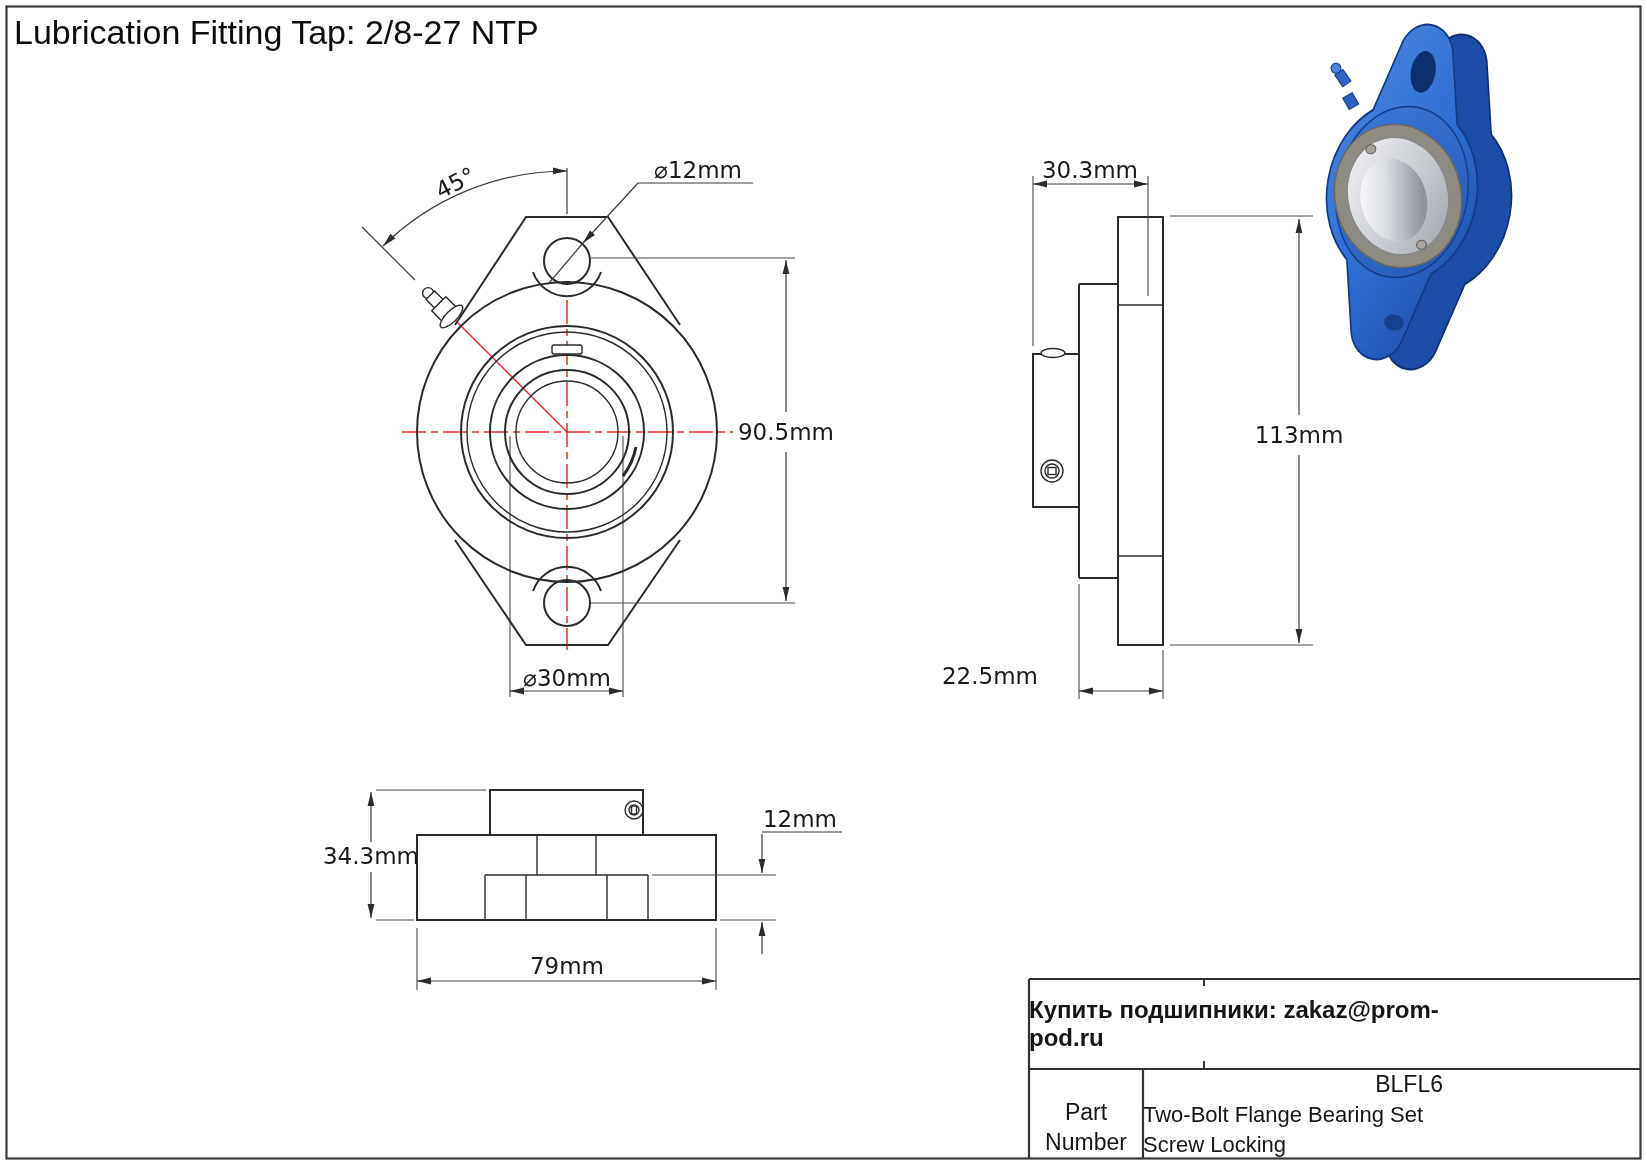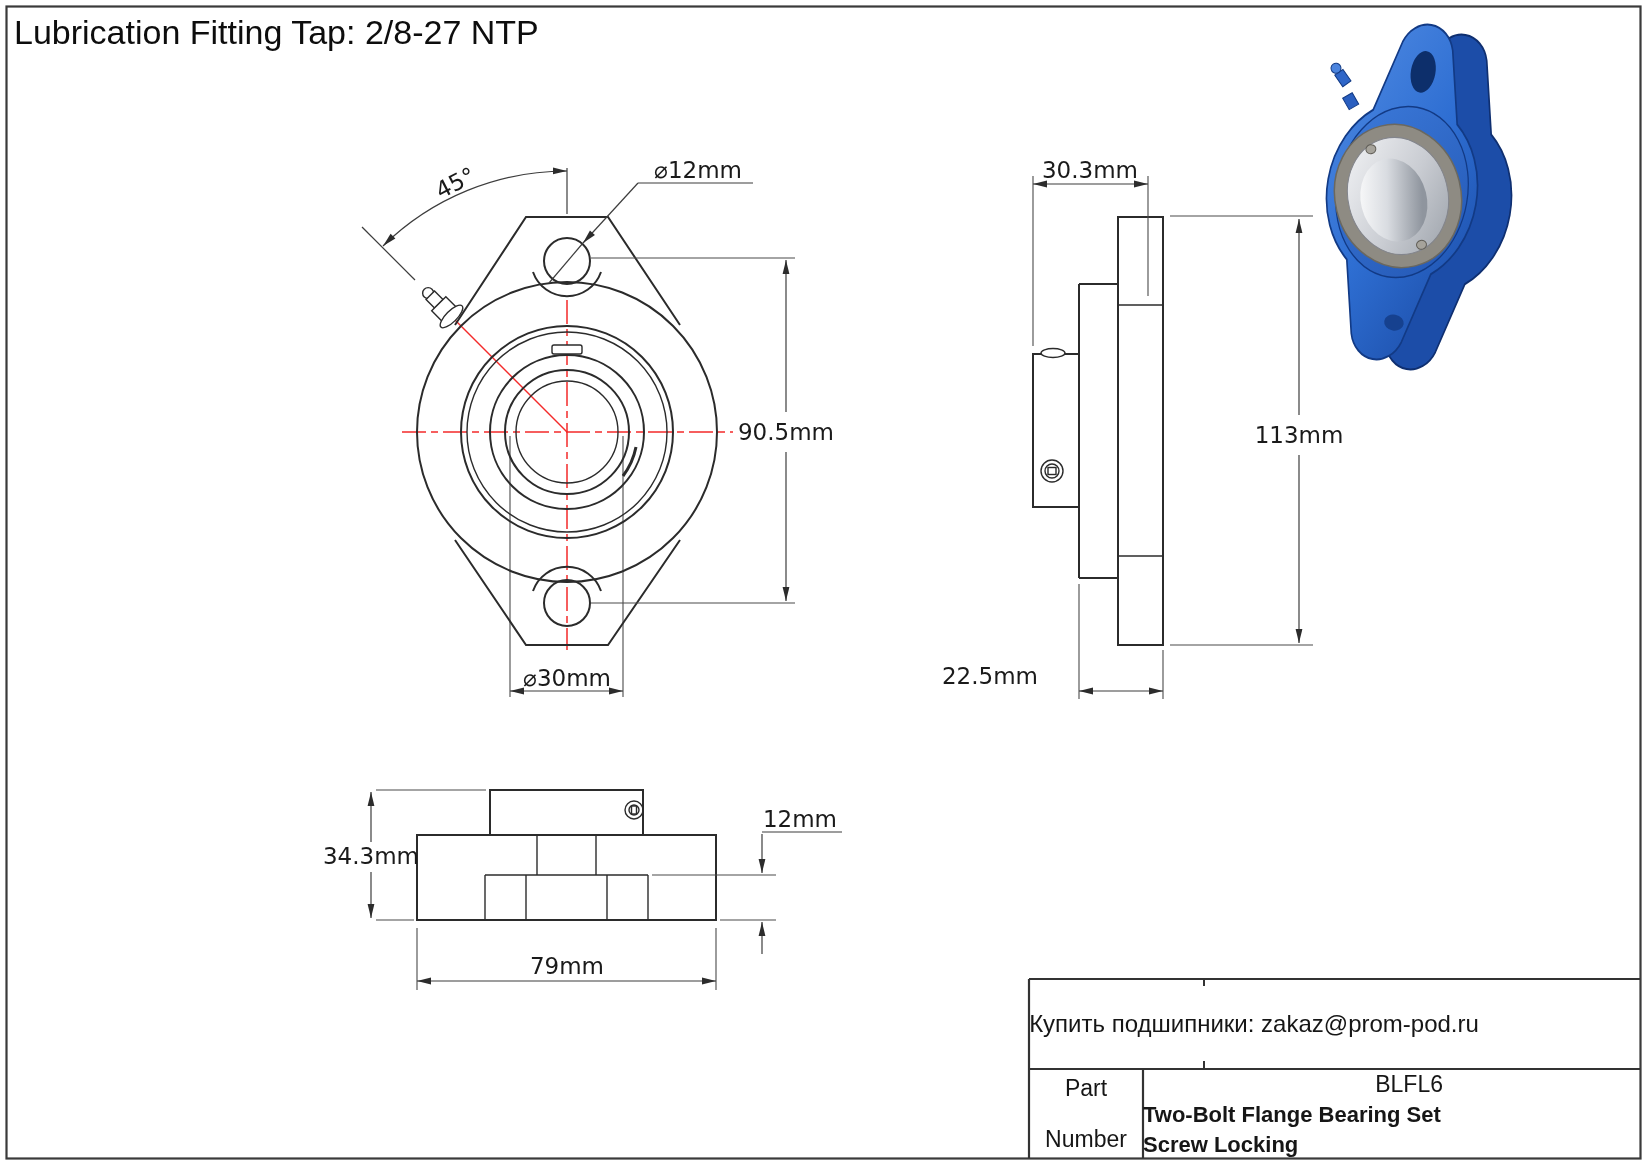--- a/index.html
+++ b/index.html
@@ -13,28 +13,28 @@
   .ext{stroke:#4a4a4a;stroke-width:1.1;fill:none;}
   .red{stroke:#f42a2a;stroke-width:1.5;fill:none;stroke-dasharray:24 5 7 5;}
   .redsolid{stroke:#f42a2a;stroke-width:1.5;fill:none;}
   .wfill{fill:#ffffff;}
   text.dimlab{font-family:"DejaVu Sans","Liberation Sans",sans-serif;font-size:23px;fill:#1a1a1a;text-anchor:middle;}
   
   .header{position:absolute;left:14px;top:10px;font-size:34px;line-height:45px;color:#0d0d0d;
           font-family:"Liberation Sans",sans-serif;}
   
   .tb-contact{position:absolute;left:1029px;top:980px;width:450px;height:88px;
-      display:flex;align-items:center;justify-content:center;font-size:24px;color:#161616;}
+      display:flex;align-items:center;justify-content:center;font-size:24px;color:#161616;font-weight:bold;}
   .tb-partlabel{position:absolute;left:1029px;top:1070px;width:114px;height:87px;
-      display:flex;flex-direction:column;align-items:center;justify-content:center;
-      font-size:23px;line-height:30px;color:#161616;gap:21px;}
+      display:flex;flex-direction:column;align-items:center;justify-content:flex-end;
+      font-size:23px;line-height:30px;color:#161616;}
   .tb-right{position:absolute;left:1143px;top:1070px;width:300px;height:87px;
       display:flex;flex-direction:column;align-items:flex-end;justify-content:center;color:#161616;}
   .tb-right .pn{font-size:23px;line-height:32px;}
-  .tb-right .desc{font-size:22px;line-height:30px;font-weight:bold;}
+  .tb-right .desc{font-size:22px;line-height:30px;}
 </style>
 </head>
 <body>
 
 <div class="page">
 
 <svg width="1647" height="1165" viewBox="0 0 1647 1165">
   <defs>
     <marker id="arw" markerUnits="userSpaceOnUse" markerWidth="15" markerHeight="9" viewBox="0 0 15 9" refX="14.5" refY="4.5" orient="auto-start-reverse">
       <path d="M14.5,4.5 L0.5,1.1 L0.5,7.9 Z" fill="#2c2c2c"></path>

